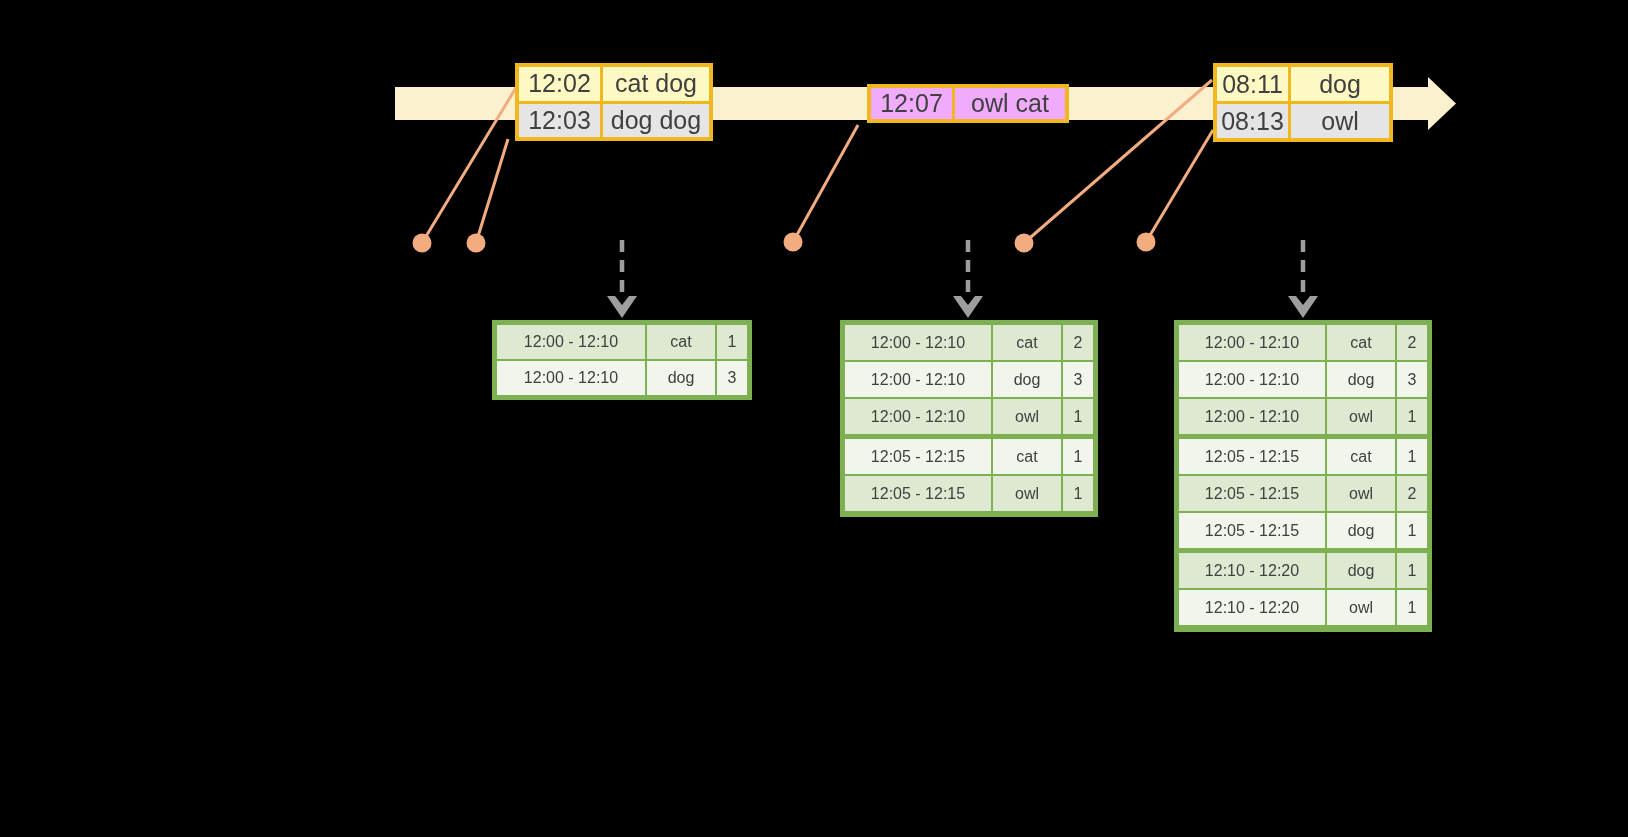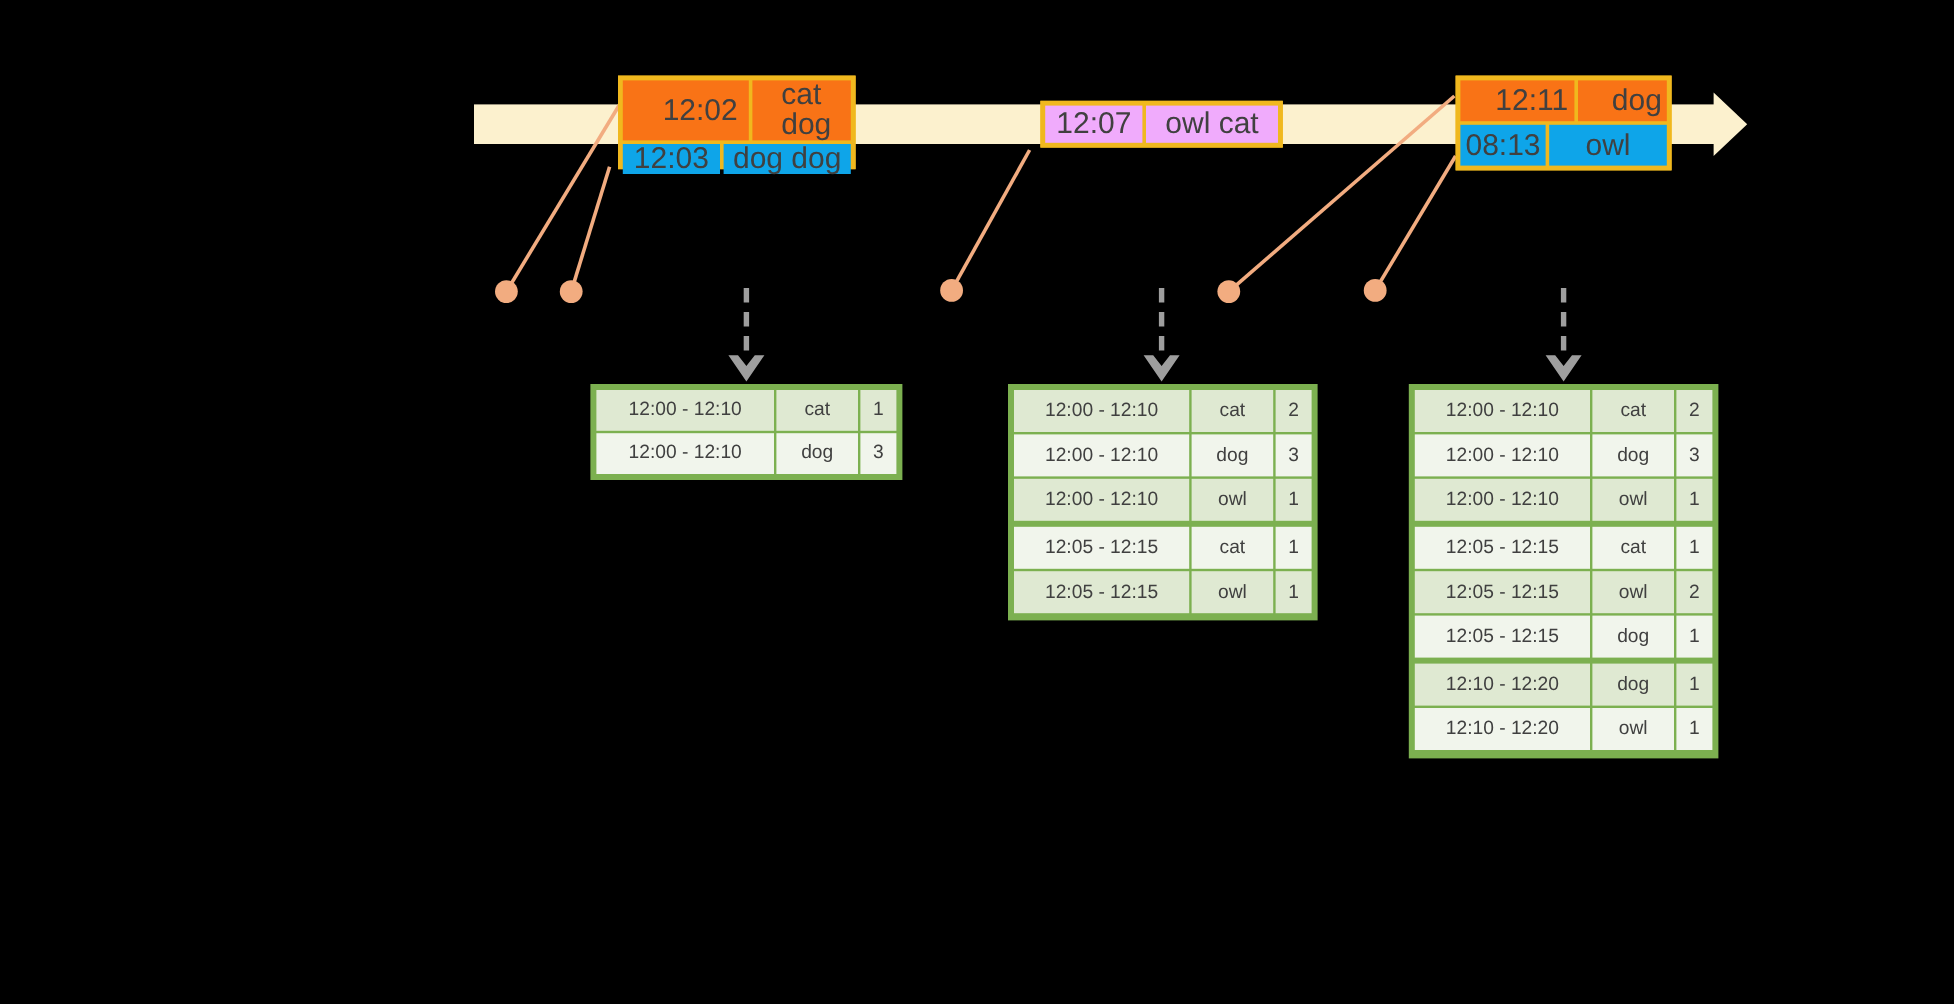--- a/index.html
+++ b/index.html
@@ -10,23 +10,23 @@
   .overlay{position:absolute;left:0;top:0;}
 
   
   .ebox{position:absolute;background:#F0B81E;border:4px solid #F0B81E;
         display:flex;flex-direction:column;gap:3px;box-sizing:border-box;}
   .erow{display:flex;gap:3px;flex:1;}
   .ecell{display:flex;align-items:center;justify-content:center;font-size:25px;line-height:1;}
   .etime{width:81px;}
   .ebox3 .etime{width:71px;}
   .eword{flex:1;}
-  .peach{background:#f97316;padding-left:24px;}
+  .peach{background:#fef9c3;}
   .peach2{background:#f0abfc;}
-  .cream{background:#0ea5e9;}
+  .cream{background:#e5e5e5;}
 
   
   .gtable{position:absolute;background:#7CB050;padding:5px;box-sizing:border-box;
           display:flex;flex-direction:column;}
   .grow{display:flex;gap:2px;height:35px;margin-top:2px;}
   .grow:first-child{margin-top:0;}
   .grow.gsep{margin-top:5px;}
   .t1 .grow{height:34px;}
   .gcell{display:flex;align-items:center;justify-content:center;font-size:16px;line-height:1;}
   .gwin{width:146px;}
@@ -86,21 +86,21 @@
 
   <div class="ebox" style="left:867px;top:84px;width:202px;height:39px;">
     <div class="erow">
       <div class="ecell etime peach2">12:07</div>
       <div class="ecell eword peach2">owl cat</div>
     </div>
   </div>
 
   <div class="ebox ebox3" style="left:1213px;top:63px;width:180px;height:79px;">
     <div class="erow">
-      <div class="ecell etime peach">12:11</div>
+      <div class="ecell etime peach">08:11</div>
       <div class="ecell eword peach">dog</div>
     </div>
     <div class="erow">
       <div class="ecell etime cream">08:13</div>
       <div class="ecell eword cream">owl</div>
     </div>
   </div>
 
   <div class="gtable t1" style="left:492px;top:320px;width:260px;height:80px;">
     <div class="grow">

